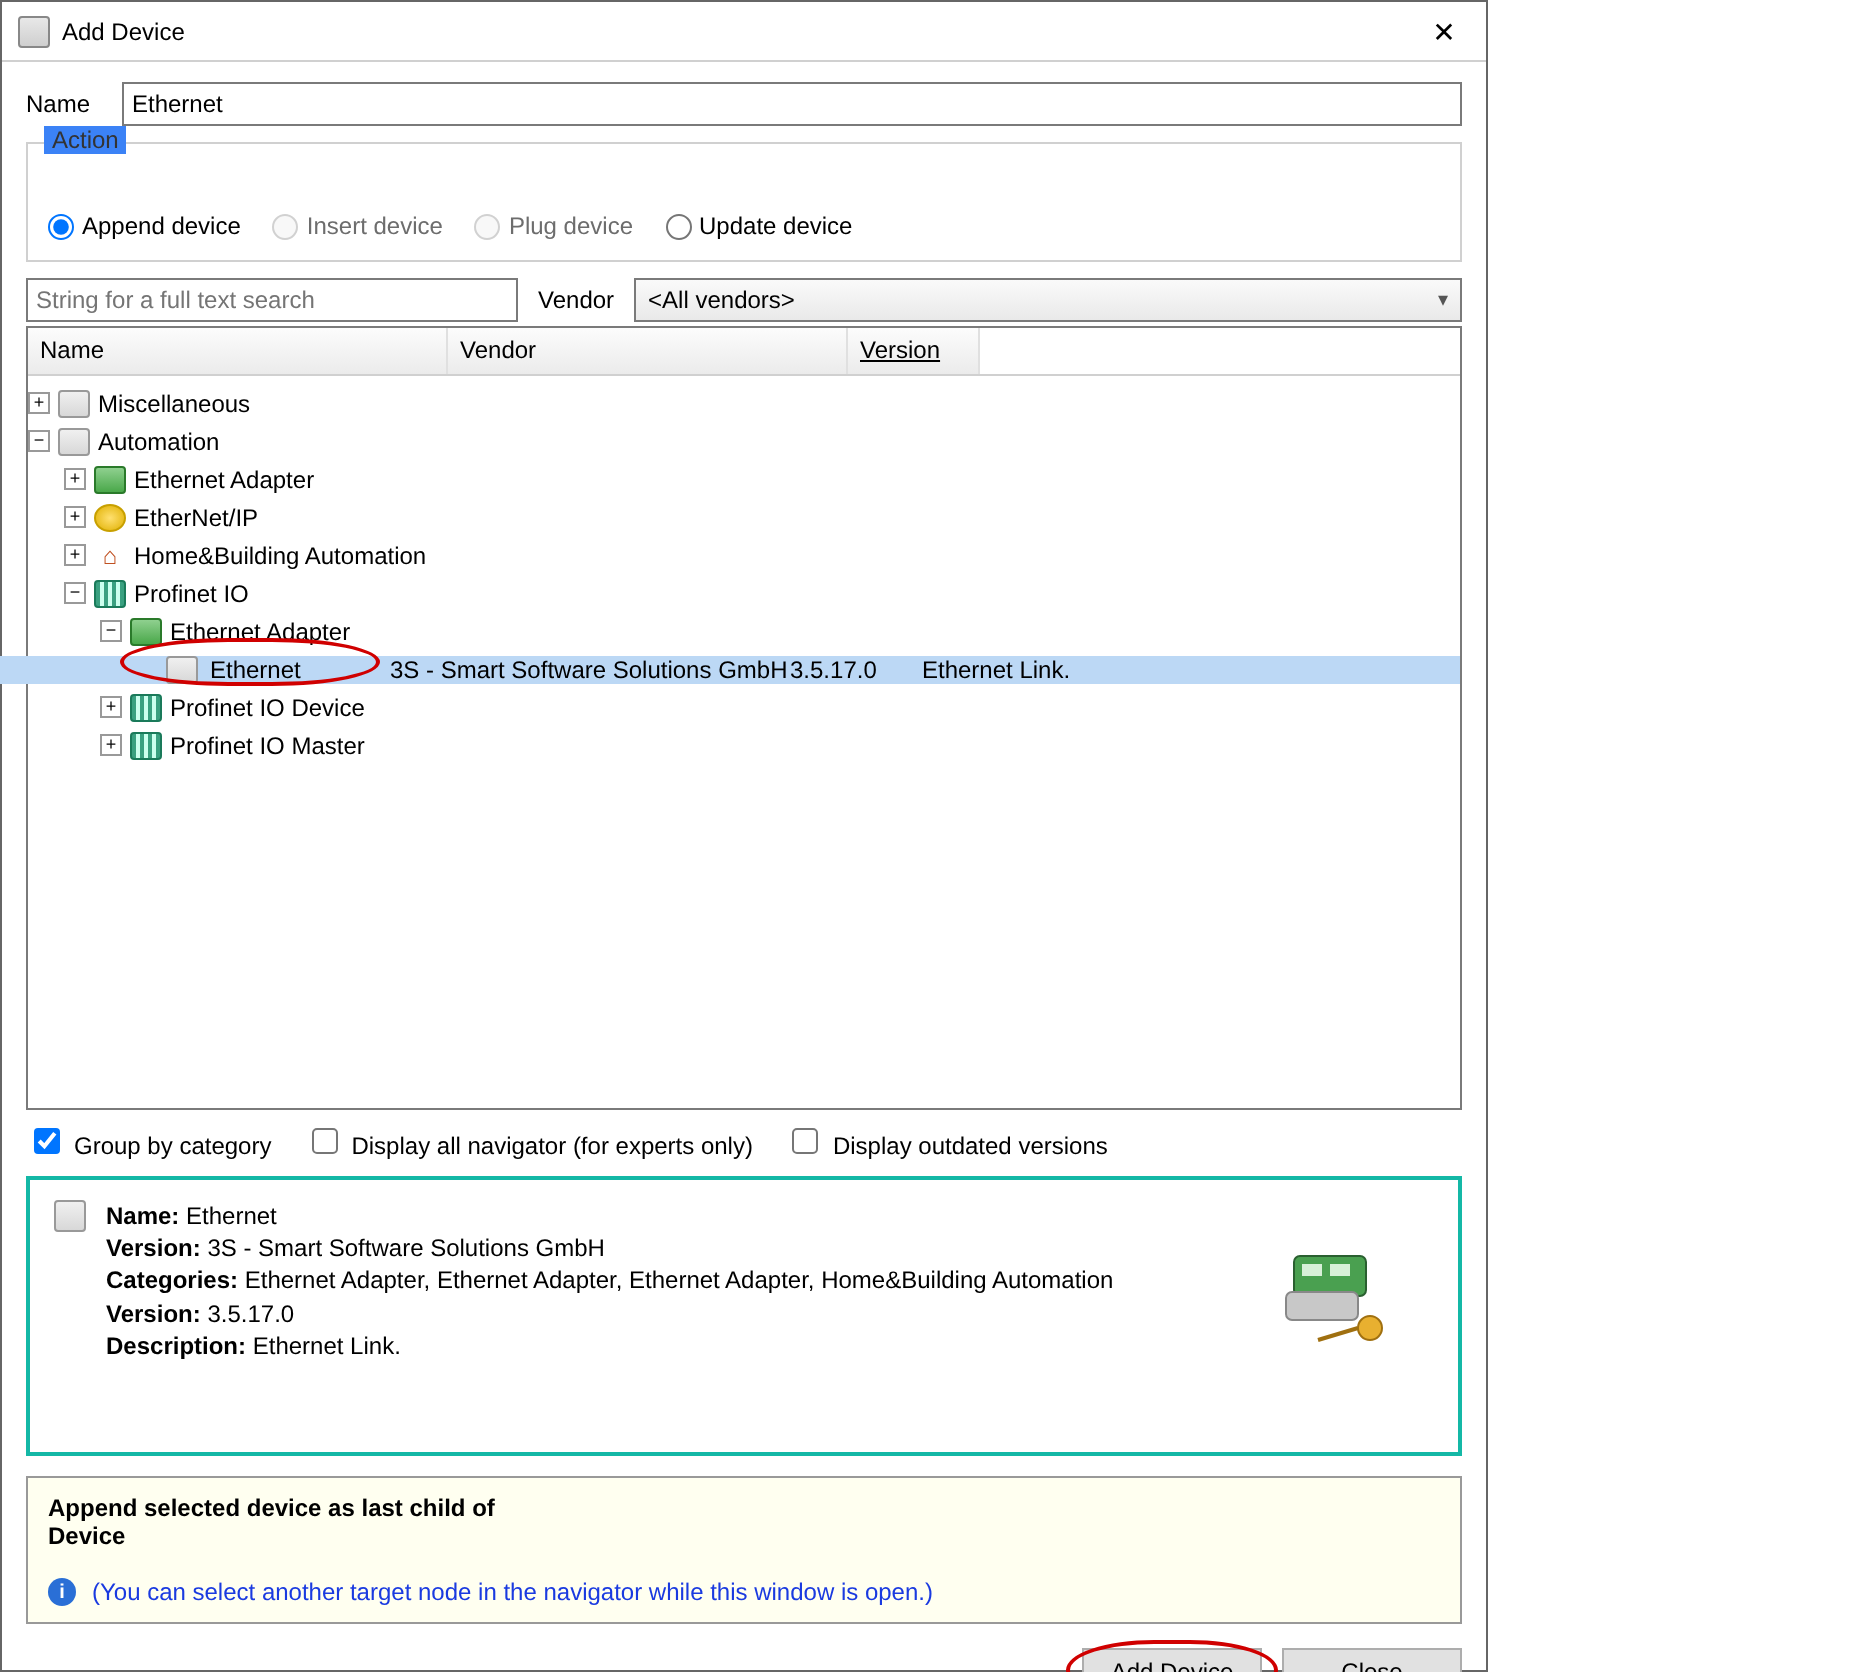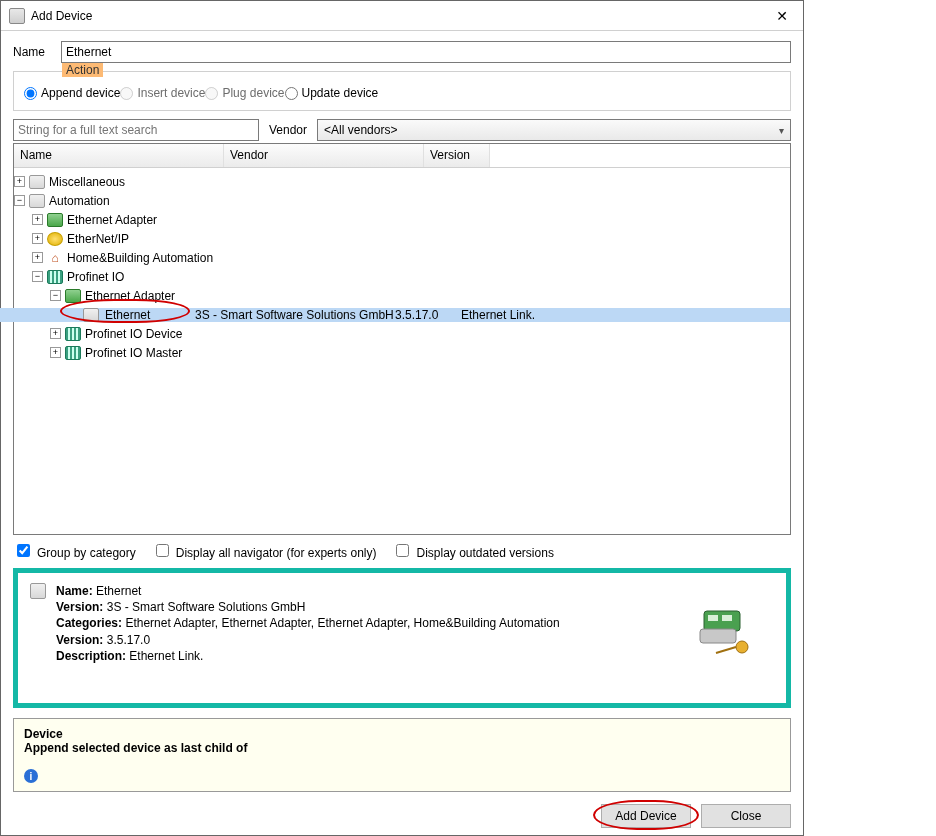--- a/index.html
+++ b/index.html
@@ -12,45 +12,45 @@
     --header:#f0f0f0;
     --btn:#e1e1e1;
     --btn-border:#adadad;
     --lemon:#fffff0;
     --link:#1a3ae0;
     --text:#000;
     --muted:#6d6d6d;
   }
   *{box-sizing:border-box;}
   body{margin:0;font-family:Segoe UI, Tahoma, sans-serif;font-size:12px;color:var(--text);background:#fff;}
-  .window{position:relative;width:804px;height:836px;border:1px solid #666;background:#fff;}
+  .window{position:relative;width:744px;height:836px;border:1px solid #666;background:#fff;}
   .titlebar{display:flex;align-items:center;height:30px;padding:0 8px;border-bottom:1px solid #d0d0d0;}
   .titlebar .ti{width:16px;height:16px;margin-right:6px;border:1px solid #888;background:linear-gradient(#e8e8e8,#cfcfcf);border-radius:2px;}
   .titlebar .title{flex:1;font-size:12px;}
   .close{width:26px;height:22px;display:flex;align-items:center;justify-content:center;font-size:14px;}
   .body{position:absolute;top:30px;left:0;right:0;bottom:0;padding:10px 12px 12px;}
   .row{display:flex;align-items:center;gap:8px;margin-bottom:8px;}
   label.fld{width:40px;}
   .text-input{flex:1;height:22px;border:1px solid #7a7a7a;padding:0 4px;background:#fff;font:inherit;}
   .group{border:1px solid var(--group-border);padding:14px 10px 10px;position:relative;margin-bottom:8px;}
-  .group>.legend{position:absolute;top:-9px;left:8px;background:#fdba74;padding:0 4px;color:#333;margin-left:40px;}
-  .radio-row{display:flex;align-items:center;}
+  .group>.legend{position:absolute;top:-9px;left:8px;background:#3b82f6;padding:0 4px;color:#333;}
+  .radio-row{display:flex;gap:16px;align-items:center;margin-top:20px;}
   .radio{display:flex;align-items:center;gap:4px;}
   .radio input{margin:0;}
   .radio.disabled{color:var(--muted);}
   .filter-row{display:flex;gap:10px;align-items:center;margin-bottom:2px;}
   .search{width:246px;height:22px;border:1px solid #7a7a7a;padding:0 4px;color:#888;background:#fff;font:inherit;}
   .combo{flex:1;height:22px;border:1px solid #7a7a7a;background:linear-gradient(#fafafa,#e9e9e9);display:flex;align-items:center;padding:0 6px;justify-content:space-between;}
   .combo .chev{font-size:10px;color:#555;}
   .table-wrap{border:1px solid #7a7a7a;height:392px;background:#fff;margin-top:0;}
   .thead{display:flex;height:24px;border-bottom:1px solid #d0d0d0;}
   .th{padding:4px 6px;border-right:1px solid #e0e0e0;background:linear-gradient(#fcfcfc,#ebebeb);}
   .c-name{width:210px;}
   .c-vendor{width:200px;}
-  .c-version{width:66px;}
+  .c-version{width:66px;text-decoration:underline;}
   .c-desc{flex:1;}
   ul.tree{list-style:none;margin:0;padding:4px 0;}
   ul.tree ul{list-style:none;margin:0;padding-left:18px;}
   .node{display:flex;align-items:center;height:19px;position:relative;}
   .twisty{width:11px;height:11px;border:1px solid #999;display:flex;align-items:center;justify-content:center;font-size:9px;line-height:1;margin-right:4px;background:#fff;cursor:pointer;}
   .spacer{width:15px;display:inline-block;}
   .ico{width:16px;height:14px;margin-right:4px;display:inline-flex;align-items:center;justify-content:center;}
   .ico.dev{border:1px solid #999;background:linear-gradient(#f0f0f0,#d8d8d8);border-radius:2px;}
   .ico.eth{border:1px solid #2a7a2a;background:linear-gradient(#8fd08f,#4aa84a);border-radius:2px;}
   .ico.eip{border:1px solid #c8a000;background:radial-gradient(#ffe070,#e0b000);border-radius:50%;}
@@ -58,21 +58,21 @@
   .ico.pn{border:1px solid #1a7a5a;background:repeating-linear-gradient(90deg,#3aa080 0 2px,#cfe 2px 4px);border-radius:2px;}
   .leaf-row{display:flex;align-items:center;width:100%;}
   .leaf-row.selected{background:var(--highlight);}
   .leaf-name{width:160px;padding-left:2px;}
   .leaf-vendor{width:200px;}
   .leaf-ver{width:66px;}
   .leaf-desc{flex:1;}
   .red-oval{position:absolute;border:2px solid #d00000;border-radius:50%/60%;pointer-events:none;}
   .opts{display:flex;gap:16px;align-items:center;margin-top:6px;}
   .chk{display:flex;gap:4px;align-items:flex-end;}
-  .detail{border:5px solid #14b8a6;margin-top:8px;padding:10px 12px;display:flex;gap:10px;min-height:140px;}
+  .detail{border:2px solid #14b8a6;margin-top:8px;padding:10px 12px;display:flex;gap:10px;min-height:140px;}
   .detail .dicon{width:16px;height:16px;border:1px solid #999;background:linear-gradient(#f0f0f0,#d8d8d8);border-radius:2px;align-self:flex-start;}
   .detail .rows{flex:1;}
   .detail .rows div{line-height:1.35;}
   .detail b{font-weight:600;}
   .thumb{width:96px;height:96px;align-self:flex-start;display:flex;align-items:center;justify-content:center;}
   .msg{border:1px solid #999;background:var(--lemon);margin-top:10px;padding:8px 10px;}
   .msg .hline{font-weight:600;}
   .msg .info{display:flex;gap:8px;align-items:center;margin-top:14px;color:var(--link);}
   .info-ico{width:14px;height:14px;border-radius:50%;background:#2a6fd6;color:#fff;display:flex;align-items:center;justify-content:center;font-size:10px;font-weight:bold;}
   .btns{display:flex;justify-content:flex-end;gap:10px;margin-top:12px;position:relative;}
@@ -251,24 +251,25 @@
           <rect x="12" y="10" width="10" height="6" fill="#d8f0d8"></rect>
           <rect x="26" y="10" width="10" height="6" fill="#d8f0d8"></rect>
           <rect x="4" y="24" width="36" height="14" rx="3" fill="#c8c8c8" stroke="#888"></rect>
           <circle cx="46" cy="42" r="6" fill="#e8b030" stroke="#a07010"></circle>
           <line x1="40" y1="42" x2="20" y2="48" stroke="#a07010" stroke-width="2"></line>
         </svg>
       </div>
     </div>
 
     <div class="msg">
+      <div class="hline">Append selected device as last child of</div>
       <div class="hline">Device</div>
-      <div class="hline">Append selected device as last child of</div>
       <div class="info">
         <span class="info-ico">i</span>
+        <span>(You can select another target node in the navigator while this window is open.)</span>
       </div>
     </div>
 
     <div class="btns">
       <span class="btn-wrap">
         <button class="btn">Add Device</button>
         <span class="red-oval" style="left:-8px;top:-4px;width:106px;height:30px;"></span>
       </span>
       <button class="btn">Close</button>
     </div>

